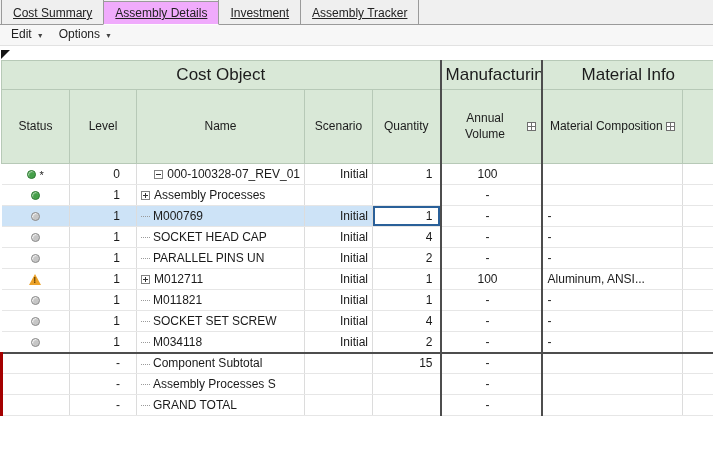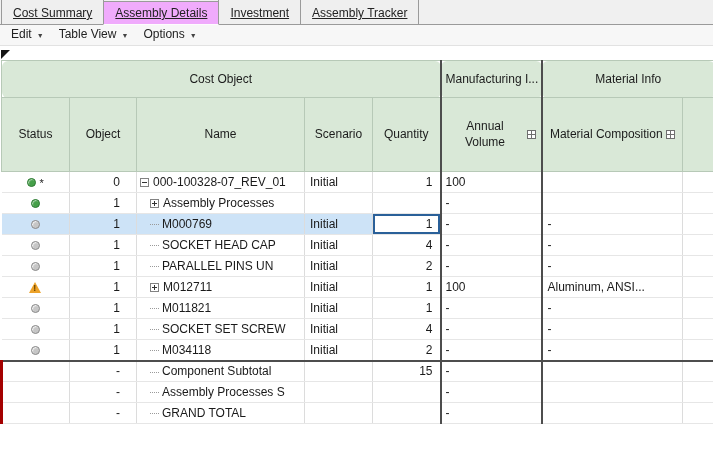--- a/index.html
+++ b/index.html
@@ -50,46 +50,46 @@
     width:713px; font-size:12px;
   }
   .grid th, .grid td {
     overflow:hidden; white-space:nowrap; padding:0 4px;
   }
   
   .grid th {
     background:#d9e8d7; font-weight:normal; color:#1c1c1c;
     border:1px solid #b7c9b7; text-align:center; vertical-align:middle;
   }
-  .grid tr.grow th { height:37px; font-size:12px;border-radius:6px; }
+  .grid tr.grow th { height:29px; font-size:17px; }
   .grid tr.crow th { height:74px; }
   .hwrap { display:flex; align-items:center; justify-content:center; gap:3px; padding:0 1px; }
   .htext { white-space:normal; line-height:1.3; }
   .gicon {
     width:9px; height:9px; border:1px solid #6f6f6f; display:inline-block; flex:0 0 auto;
     background-color:#fff;
     background-image:linear-gradient(#6f6f6f,#6f6f6f),linear-gradient(#6f6f6f,#6f6f6f);
     background-size:9px 1px,1px 9px; background-position:center center; background-repeat:no-repeat;
   }
   
   .sepd { border-right:2px solid #4d4d4d !important; }
 
   
   .grid td {
     background:#fff; height:21px;
     border-right:1px solid #dcdcdc; border-bottom:1px solid #e6e6e6;
   }
   td.c-status { text-align:center; }
   td.c-level  { text-align:right; padding-right:16px; }
-  td.c-scn    { padding-left:5px; }
+  td.c-scn    { padding-left:17px;text-align:right; }
   td.c-qty    { text-align:right; padding-right:7px; }
-  td.c-vol    { text-align:left; padding-right:11px; }
+  td.c-vol    { text-align:center; padding-right:11px; }
   td.c-mat    { padding-left:5px; }
-  td.ind0 { padding-left:3px; }
-  td.ind1 { padding-left:13px; }
+  td.ind0 { padding-left:3px;text-align:right; }
+  td.ind1 { padding-left:4px; }
 
   
   .dot { display:inline-block; width:9px; height:9px; border-radius:50%; vertical-align:middle; }
   .dot.green { background:#45a049; border:1px solid #2d7a32; box-shadow:inset 1px 1px 1px rgba(255,255,255,.55); }
   .dot.gray  { background:#c6c6c6; border:1px solid #8a8a8a; box-shadow:inset 1px 1px 1px rgba(255,255,255,.8); }
   .star { font-size:11px; margin-left:4px; vertical-align:middle; }
   .warn {
     display:inline-block; width:0; height:0; position:relative; vertical-align:middle;
     border-left:6px solid transparent; border-right:6px solid transparent;
     border-bottom:11px solid #eca229;
@@ -129,24 +129,20 @@
   <div class="tabbar">
     <div class="tab">Cost Summary</div>
     <div class="tab active">Assembly Details</div>
     <div class="tab">Investment</div>
     <div class="tab">Assembly Tracker</div>
   </div>
 
   <div class="menubar">
     <div class="menu-item">
       <span>Edit</span>
-      <span class="caret">▼</span>
-    </div>
-    <div class="menu-item">
-      <span>Table View</span>
       <span class="caret">▼</span>
     </div>
     <div class="menu-item">
       <span>Options</span>
       <span class="caret">▼</span>
     </div>
   </div>
 
   <div class="corner-strip">
     <div class="corner-triangle"></div>
@@ -170,21 +166,21 @@
           <th colspan="2">Material Info</th>
         </tr>
       <tr class="crow">
           <th>
             <div class="hwrap">
               <span class="htext">Status</span>
             </div>
           </th>
           <th>
             <div class="hwrap">
-              <span class="htext">Object</span>
+              <span class="htext">Level</span>
             </div>
           </th>
           <th>
             <div class="hwrap">
               <span class="htext">Name</span>
             </div>
           </th>
           <th>
             <div class="hwrap">
               <span class="htext">Scenario</span>

